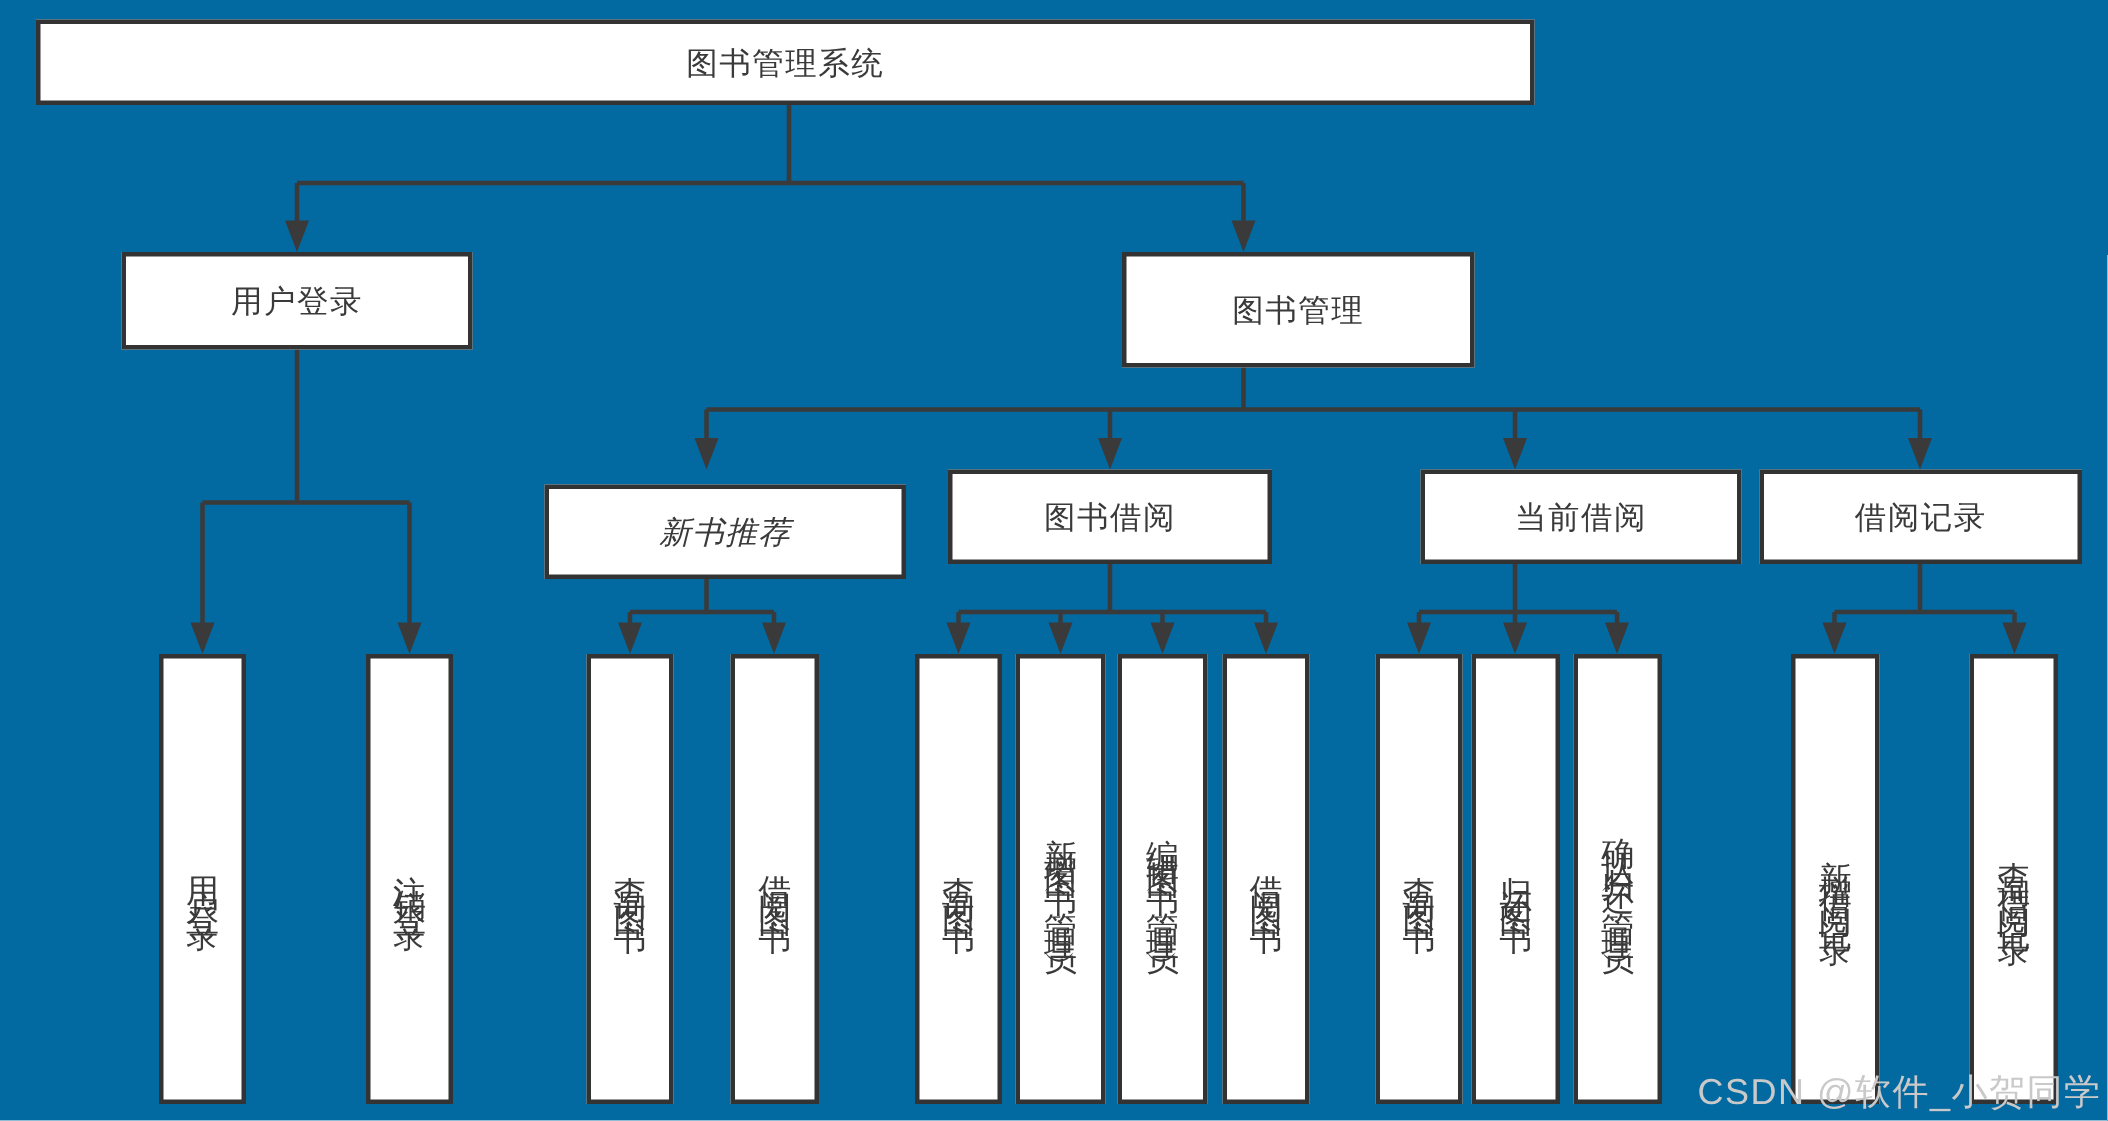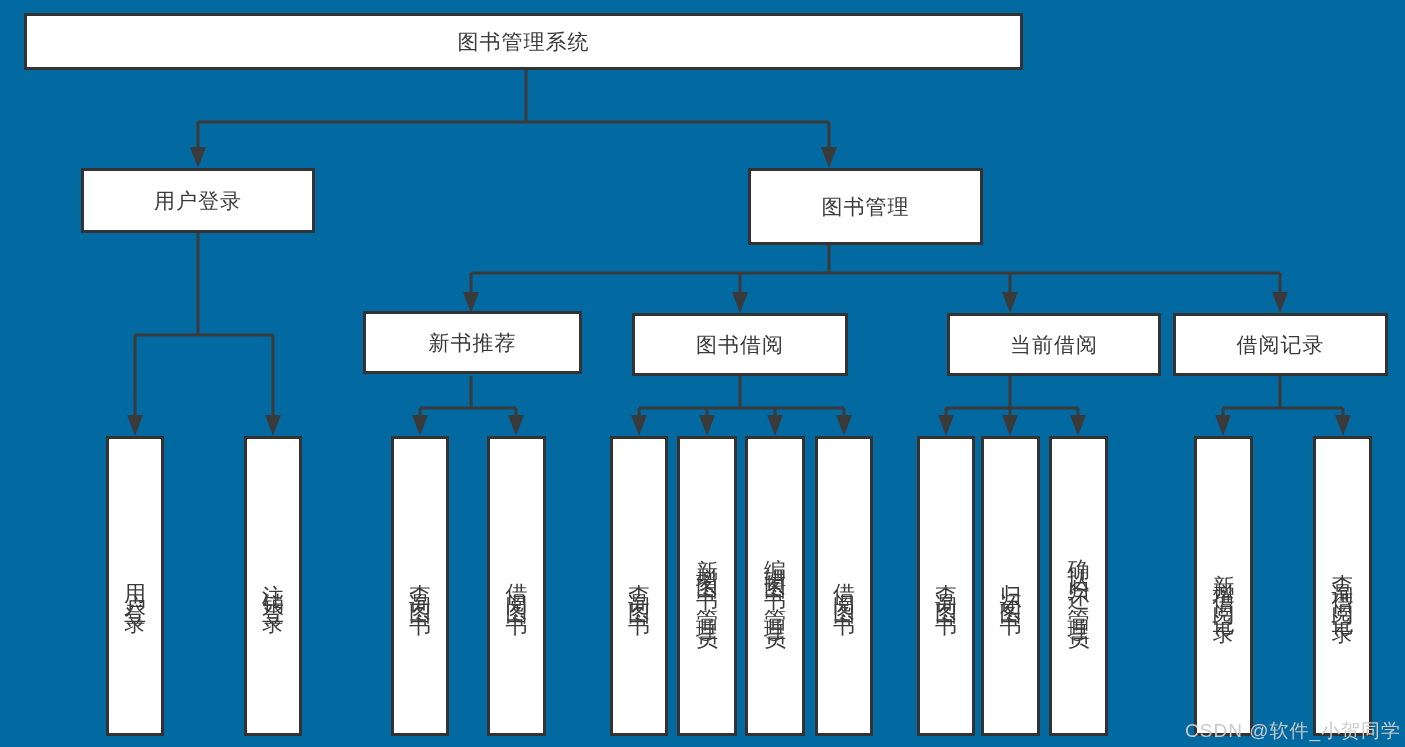--- a/index.html
+++ b/index.html
@@ -40,21 +40,21 @@
     font-size: 22px;
     letter-spacing: 10px;
     white-space: nowrap;
     line-height: 1;
   }
   .watermark {
     position: absolute;
     right: 4px;
     bottom: 3px;
     z-index: 5;
-    font-size: 19px;
+    font-size: 24px;
     color: #c9c9c9;
     letter-spacing: 1px;
     white-space: nowrap;
   }
 </style>
 </head>
 <body>
 
 <div class="stage">
 
@@ -99,21 +99,21 @@
     <span>图书管理系统</span>
   </div>
 
   <div class="node" style="left:81px; top:168px; width:234px; height:65px;">
     <span>用户登录</span>
   </div>
   <div class="node" style="left:712px; top:168px; width:235px; height:77px;margin-left:36px;">
     <span>图书管理</span>
   </div>
 
-  <div class="node" style="left:363px; top:311px; width:219px; height:63px;">
+  <div class="node" style="left:363px; top:323px; width:241px; height:63px;font-style:italic;">
     <span>新书推荐</span>
   </div>
   <div class="node" style="left:632px; top:313px; width:216px; height:63px;">
     <span>图书借阅</span>
   </div>
   <div class="node" style="left:903px; top:313px; width:214px; height:63px;margin-left:44px;">
     <span>当前借阅</span>
   </div>
   <div class="node" style="left:1173px; top:313px; width:215px; height:63px;text-align:center;">
     <span>借阅记录</span>

